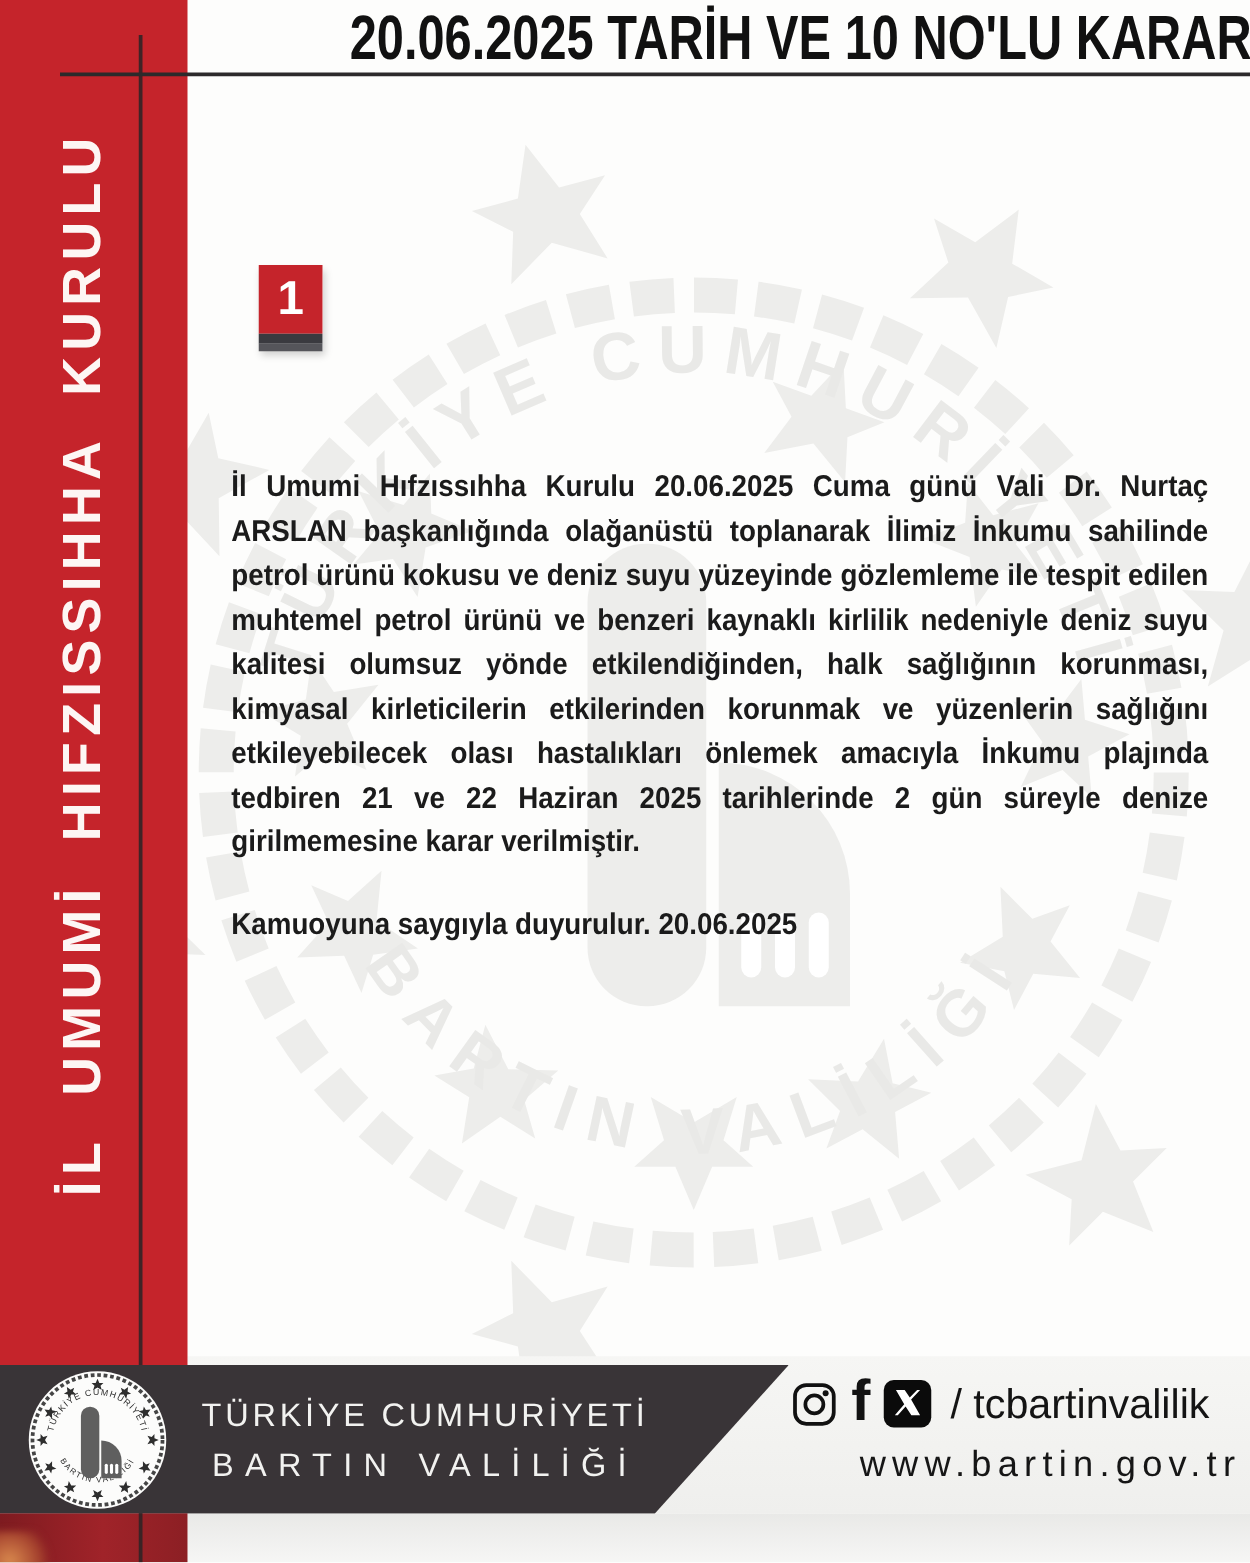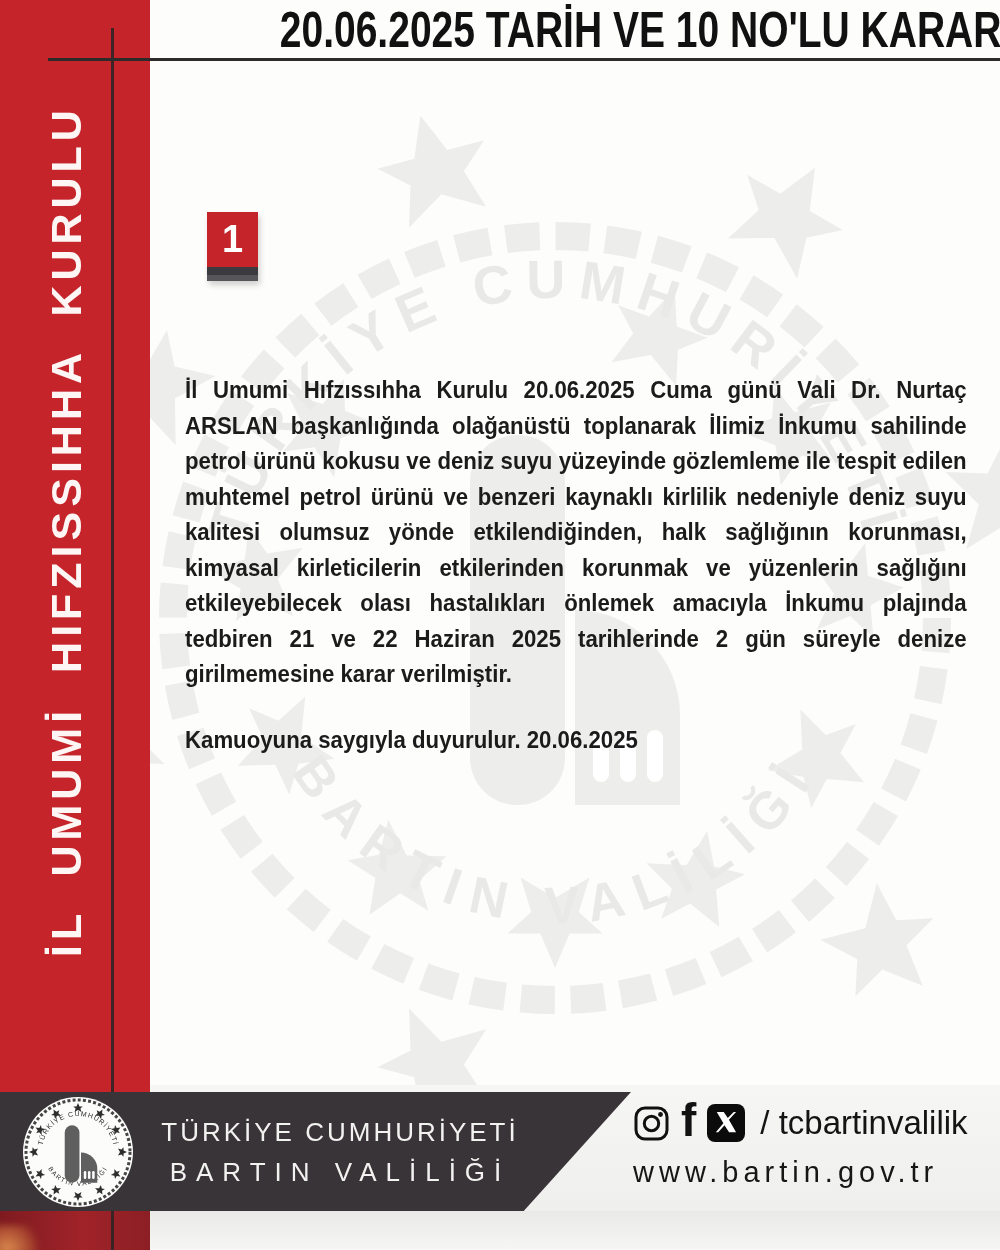--- a/index.html
+++ b/index.html
@@ -74,21 +74,21 @@
   .footer-org-line1{font-size:26px; letter-spacing:3px; line-height:40px; white-space:nowrap;}
   .footer-org-line2{font-size:26px; letter-spacing:9px; line-height:40px; white-space:nowrap;}
   .footer-right{position:absolute; left:633px; top:1098px; width:364px; z-index:6;}
   .social-row{display:flex; align-items:center; gap:11px; height:50px;}
   .fb-glyph{font-size:46px; font-weight:bold; color:#121212; line-height:38px;
     margin-top:-6px;}
   .x-box{width:38px; height:38px; background:#0b0b0b; border-radius:8px;
     display:flex; align-items:center; justify-content:center;}
   .handle{font-size:33px; color:#141414; white-space:nowrap; margin-left:4px;text-align:right;}
   .website{margin-top:8px; font-size:29px; letter-spacing:5px; color:#161616;
-    text-align:left; width:360px; white-space:nowrap;}
+    text-align:right; width:360px; white-space:nowrap;}
 </style>
 </head>
 <body>
 
 <div class="page">
 
   <svg class="watermark" width="1000" height="1250" viewBox="0 0 1000 1250">
     <defs>
       <path id="star" d="M0,-10 L2.94,-3.09 L9.51,-3.09 L4.76,1.18 L6.88,8.09 L0,4 L-6.88,8.09 L-4.76,1.18 L-9.51,-3.09 L-2.94,-3.09 Z" fill="currentColor"></path>
       <g id="tower">

